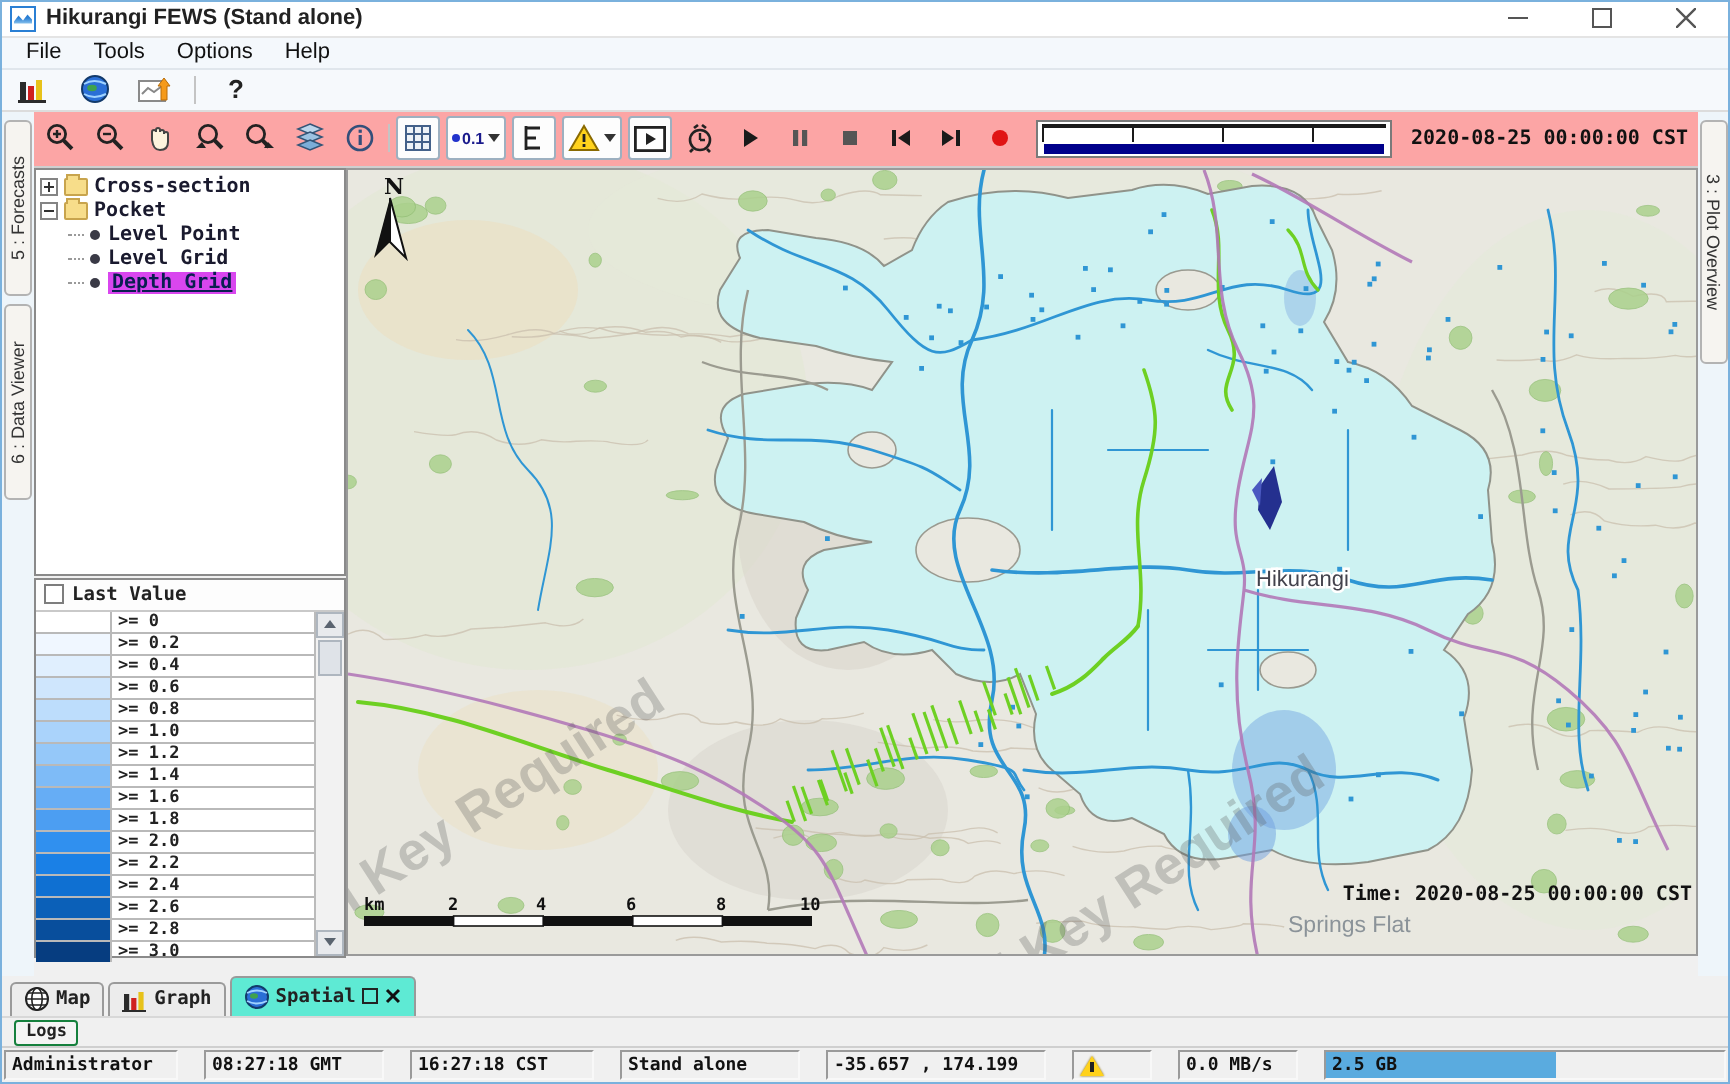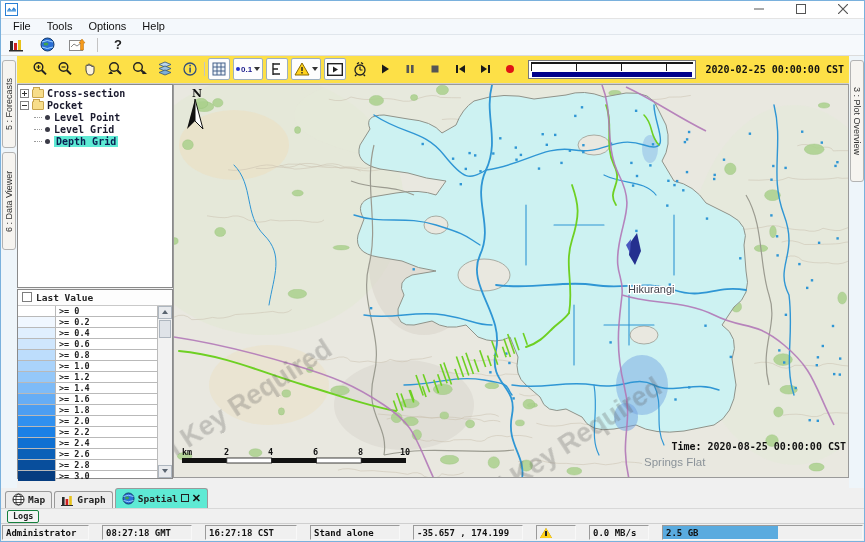--- a/index.html
+++ b/index.html
@@ -32,21 +32,21 @@
   .vstrip { width:16px; display:flex; flex-direction:column; align-items:center; padding-top:4px; gap:4px; background:#eef5fa; }
   .vstrip.right { width:15px; }
   .vtab { width:14px; border:1px solid #b3b3b3; background:#f6f4f0; border-radius:3px; font-size:9px; color:#333;
     display:flex; align-items:center; justify-content:center; padding:5px 0; }
   .vtab.ltr { writing-mode:vertical-rl; transform:rotate(180deg); }
   .vtab.rtl { writing-mode:vertical-rl; }
 
   .center-col { flex:1; display:flex; flex-direction:column; min-width:0; }
 
   
-  .toolbar2 { height:28px; display:flex; align-items:center; gap:3px; padding:2px 2px 2px 12px; background:#fde047; border-bottom:1px solid #cfcfcf; }
+  .toolbar2 { height:28px; display:flex; align-items:center; gap:3px; padding:2px 2px 2px 2px; background:#fca5a5; border-bottom:1px solid #cfcfcf; }
   .t2-btn { height:22px; min-width:22px; display:flex; align-items:center; justify-content:center; border:1px solid transparent; }
   .t2-btn.boxed { border:1px solid #9db0c0; background:#fdfdfd; border-radius:2px; padding:0 2px; }
   .caret { width:0; height:0; border-left:3px solid transparent; border-right:3px solid transparent; border-top:4px solid #333; margin-left:2px; }
   .interval-label { font-size:8px; font-weight:bold; color:#1a1a8c; }
   .dot-blue { width:4px; height:4px; border-radius:50%; background:#2233cc; margin-right:1px; }
   .timeline { flex:1; height:19px; border:1px solid #7a7a7a; background:#fff; margin:0 4px; display:flex; flex-direction:column; }
   .timeline .ticks { height:9px; margin:1px 2px 0 2px; border-top:2px solid #1a1a1a;
      background:repeating-linear-gradient(90deg,#1a1a1a 0 1px,transparent 1px 45px); }
   .timeline .navy { height:5px; margin:1px 3px 1px 3px; background:#00008b; }
   .t2-datetime { font-size:10px; font-weight:bold; color:#111; white-space:nowrap; padding:0 3px; }
@@ -57,21 +57,21 @@
   .tree-box { height:204px; background:#fff; border:1px solid #8a8a8a; overflow:hidden; padding:3px 2px; }
   .tree-row { display:flex; align-items:center; height:12px; font-family:"DejaVu Sans Mono",monospace; font-size:10px; font-weight:bold; color:#1a1a2e; white-space:nowrap; }
   .exp { width:9px; height:9px; border:1px solid #848484; background:#fff; position:relative; margin-right:3px; flex:none; }
   .exp::before,.exp.minus::before { content:""; position:absolute; left:1px; top:3px; width:5px; height:1px; background:#333; }
   .exp.plus::after { content:""; position:absolute; left:3px; top:1px; width:1px; height:5px; background:#333; }
   .folder { width:12px; height:9px; background:#f7dd8a; border:1px solid #c8a44d; border-radius:1px; margin-right:3px; position:relative; flex:none; }
   .folder::before { content:""; position:absolute; top:-3px; left:0; width:5px; height:2px; background:#f7dd8a; border:1px solid #c8a44d; border-bottom:none; }
   .bullet { width:5px; height:5px; border-radius:50%; background:#3a3a46; margin:0 4px 0 2px; flex:none; }
   .tree-child { padding-left:14px; }
   .tree-stub { width:8px; border-top:1px dotted #9a9a9a; margin-right:1px; flex:none; }
-  .tree-label.selected { background:#5eead4; color:#0a1e50; padding:0 2px; }
+  .tree-label.selected { background:#d946ef; color:#0a1e50; padding:0 2px;text-decoration:underline; }
 
   .legend-box { height:190px; margin-top:1px; border:1px solid #8a8a8a; background:#fff; display:flex; flex-direction:column; }
   .legend-head { height:16px; display:flex; align-items:center; gap:4px; padding:1px 4px; background:#fdfdfd; border-bottom:1px solid #c9c9c9; }
   .checkbox { width:10px; height:10px; border:1px solid #7d7d7d; background:#fff; flex:none; }
   .legend-title { font-family:"DejaVu Sans Mono",monospace; font-size:9.5px; font-weight:bold; color:#222; }
   .legend-body { flex:1; display:flex; min-height:0; }
   .legend-list { flex:1; display:flex; flex-direction:column; border-right:1px solid #bbb; }
   .legend-row { flex:1; display:flex; border-bottom:1px solid #b9b9b9; }
   .legend-row:last-child { border-bottom:none; }
   .swatch { width:38px; border-right:1px solid #b9b9b9; flex:none; }
@@ -109,20 +109,21 @@
     position:relative; filter:drop-shadow(0 0 0.5px #8a6a00); }
   .warn-tri::after { content:""; position:absolute; left:-1px; top:3px; width:2px; height:5px; background:#222; }
 
   .icon16 { display:block; }
 </style>
 </head>
 <body>
 
 <div class="titlebar">
   <div class="appicon"></div>
+  <div class="title-text">Hikurangi FEWS  (Stand alone)</div>
   <div class="win-controls">
     <div class="win-btn">
         <svg width="10" height="10">
           <line x1="0" y1="5" x2="10" y2="5" stroke="#555" stroke-width="1"></line>
         </svg>
       </div>
     <div class="win-btn">
         <svg width="10" height="10">
           <rect x="0.5" y="0.5" width="9" height="9" fill="none" stroke="#555"></rect>
         </svg>
@@ -295,21 +296,21 @@
       </div>
       <div class="t2-btn">
         <svg width="12" height="12">
             <circle cx="6" cy="6" r="4" fill="#e01414"></circle>
           </svg>
       </div>
       <div class="timeline">
         <div class="ticks"></div>
         <div class="navy"></div>
       </div>
-      <div class="t2-datetime mono">2020-02-25 00:00:00 CST</div>
+      <div class="t2-datetime mono">2020-08-25 00:00:00 CST</div>
     </div>
 
     <div class="content-row">
       <div class="left-panel">
         <div class="tree-box">
           <div class="tree-row">
             <span class="exp plus"></span>
             <span class="folder"></span>
             <span class="tree-label">Cross-section</span>
           </div>

